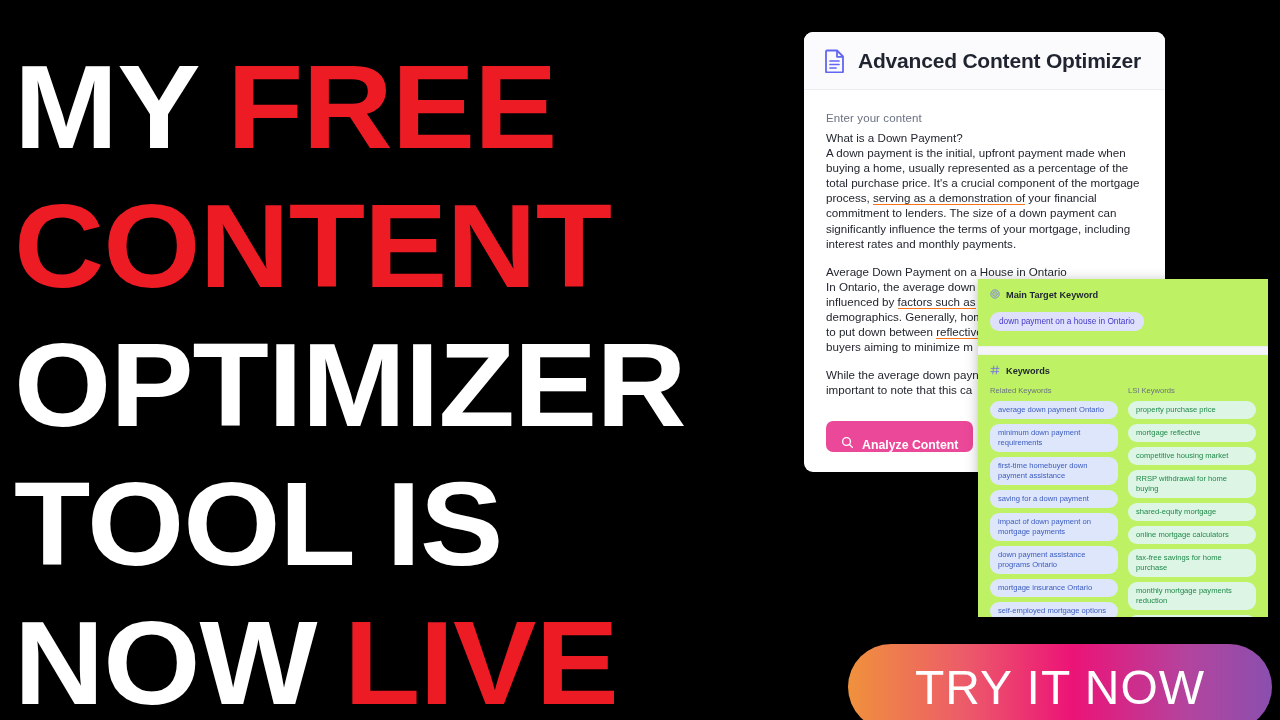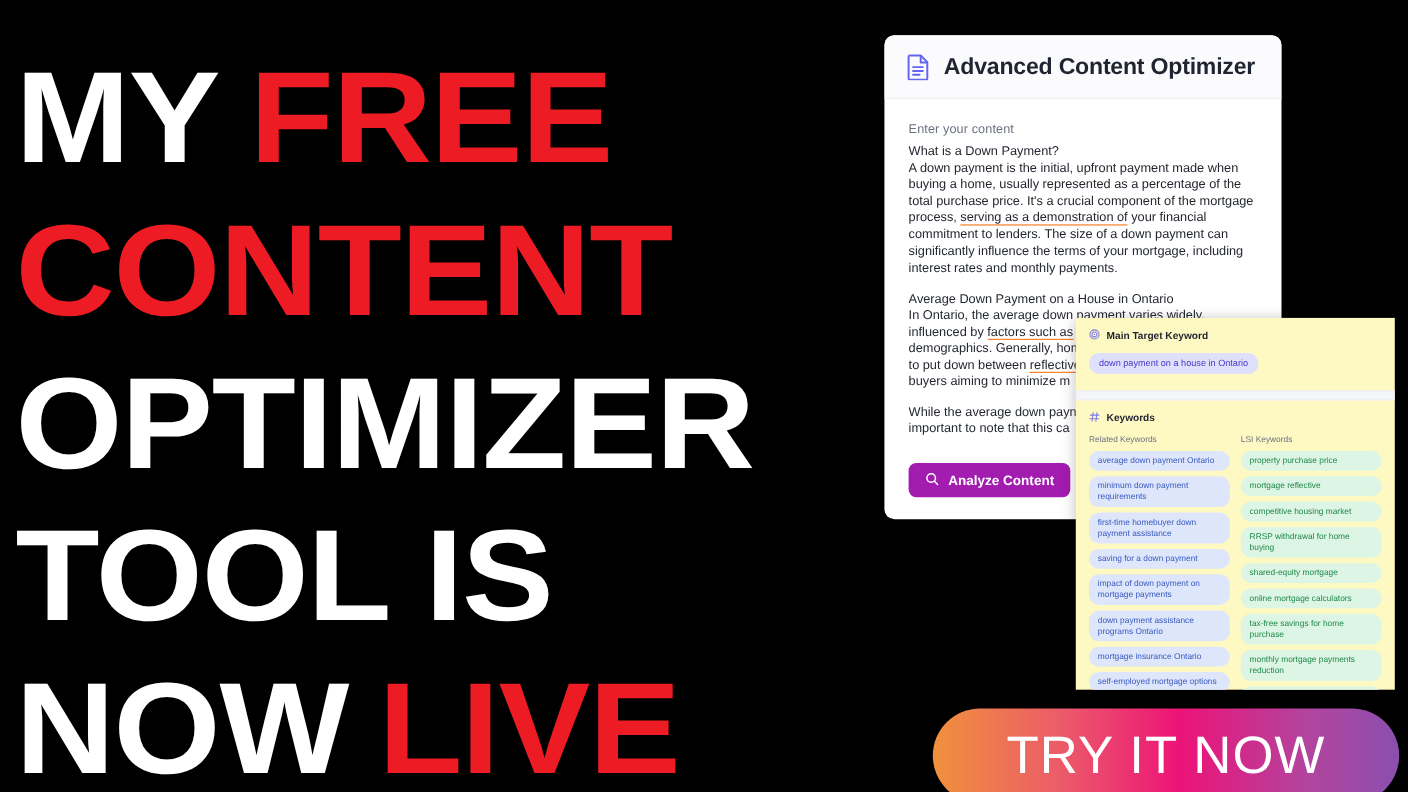--- a/index.html
+++ b/index.html
@@ -54,31 +54,31 @@
   .content-box p { margin-bottom:13px; }
   .mark-blue {
     border-bottom:1px solid #f97316; padding-bottom:0px;
   }
   .mark-red {
     border-bottom:4px solid #0c4a6e;
   }
   .analyze-btn {
     position:absolute; left:22px; bottom:20px;
     height:31px; padding:0 15px;
-    background:#a21caf; color:#fff; border:none; border-radius:7px;
-    display:inline-flex; align-items:center; gap:8px;
+    background:#ec4899; color:#fff; border:none; border-radius:7px;
+    display:inline-flex; align-items:flex-end; gap:8px;
     font-size:12.3px; font-weight:700; font-family:"Liberation Sans",sans-serif;
     cursor:pointer;
   }
   .analyze-btn svg { width:13px; height:13px; flex:0 0 auto; }
 
   
   .results-panel {
-    position:absolute; left:978px; top:265px; width:290px; height:338px;
-    background:#fef9c3; overflow:hidden;
+    position:absolute; left:978px; top:255px; width:290px; height:338px;
+    background:#bef264; overflow:hidden;
     box-shadow:0 2px 12px rgba(0,0,0,.28);
   }
   .res-section { padding:10px 12px 10px 12px; }
   .res-head {
     display:flex; align-items:center; gap:6px;
     font-size:9.2px; font-weight:700; color:#1f2430; margin-bottom:9px;
   }
   .res-head svg { width:10px; height:10px; flex:0 0 auto; }
   .chip {
     display:inline-block; border-radius:9px;

